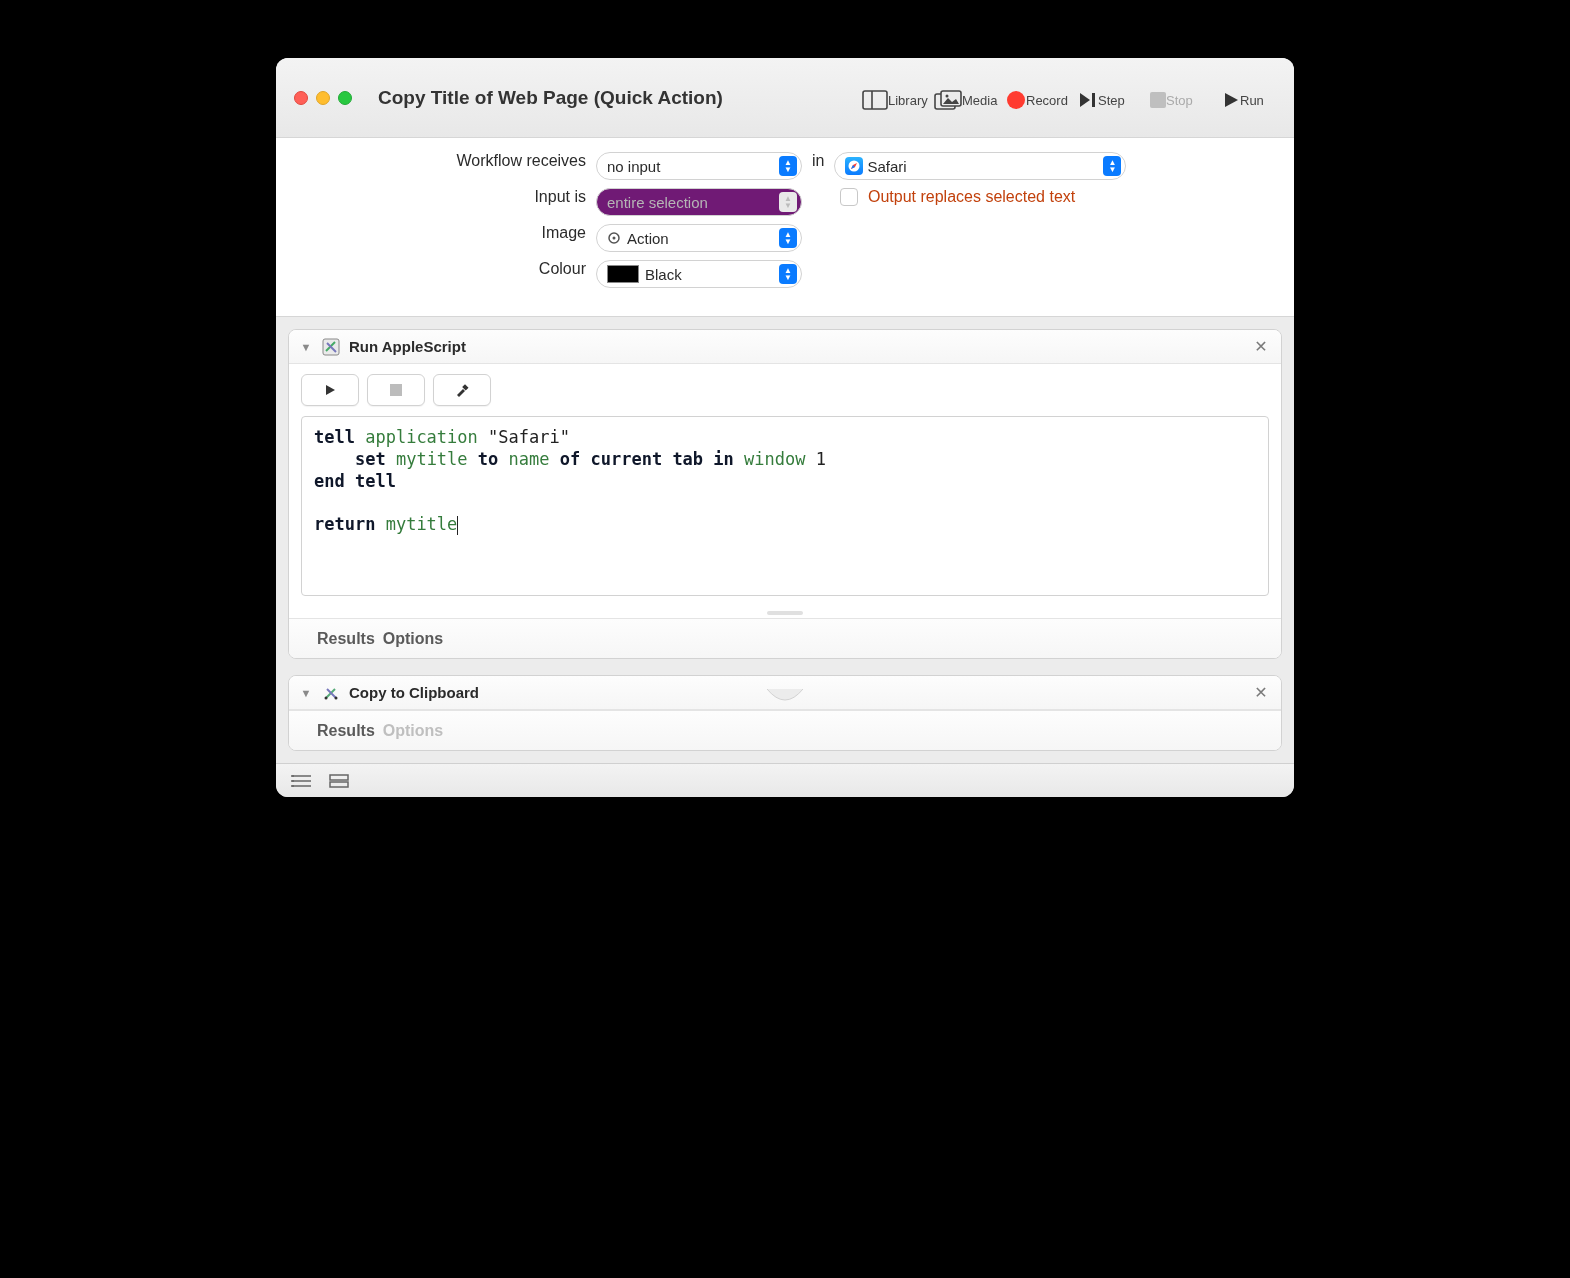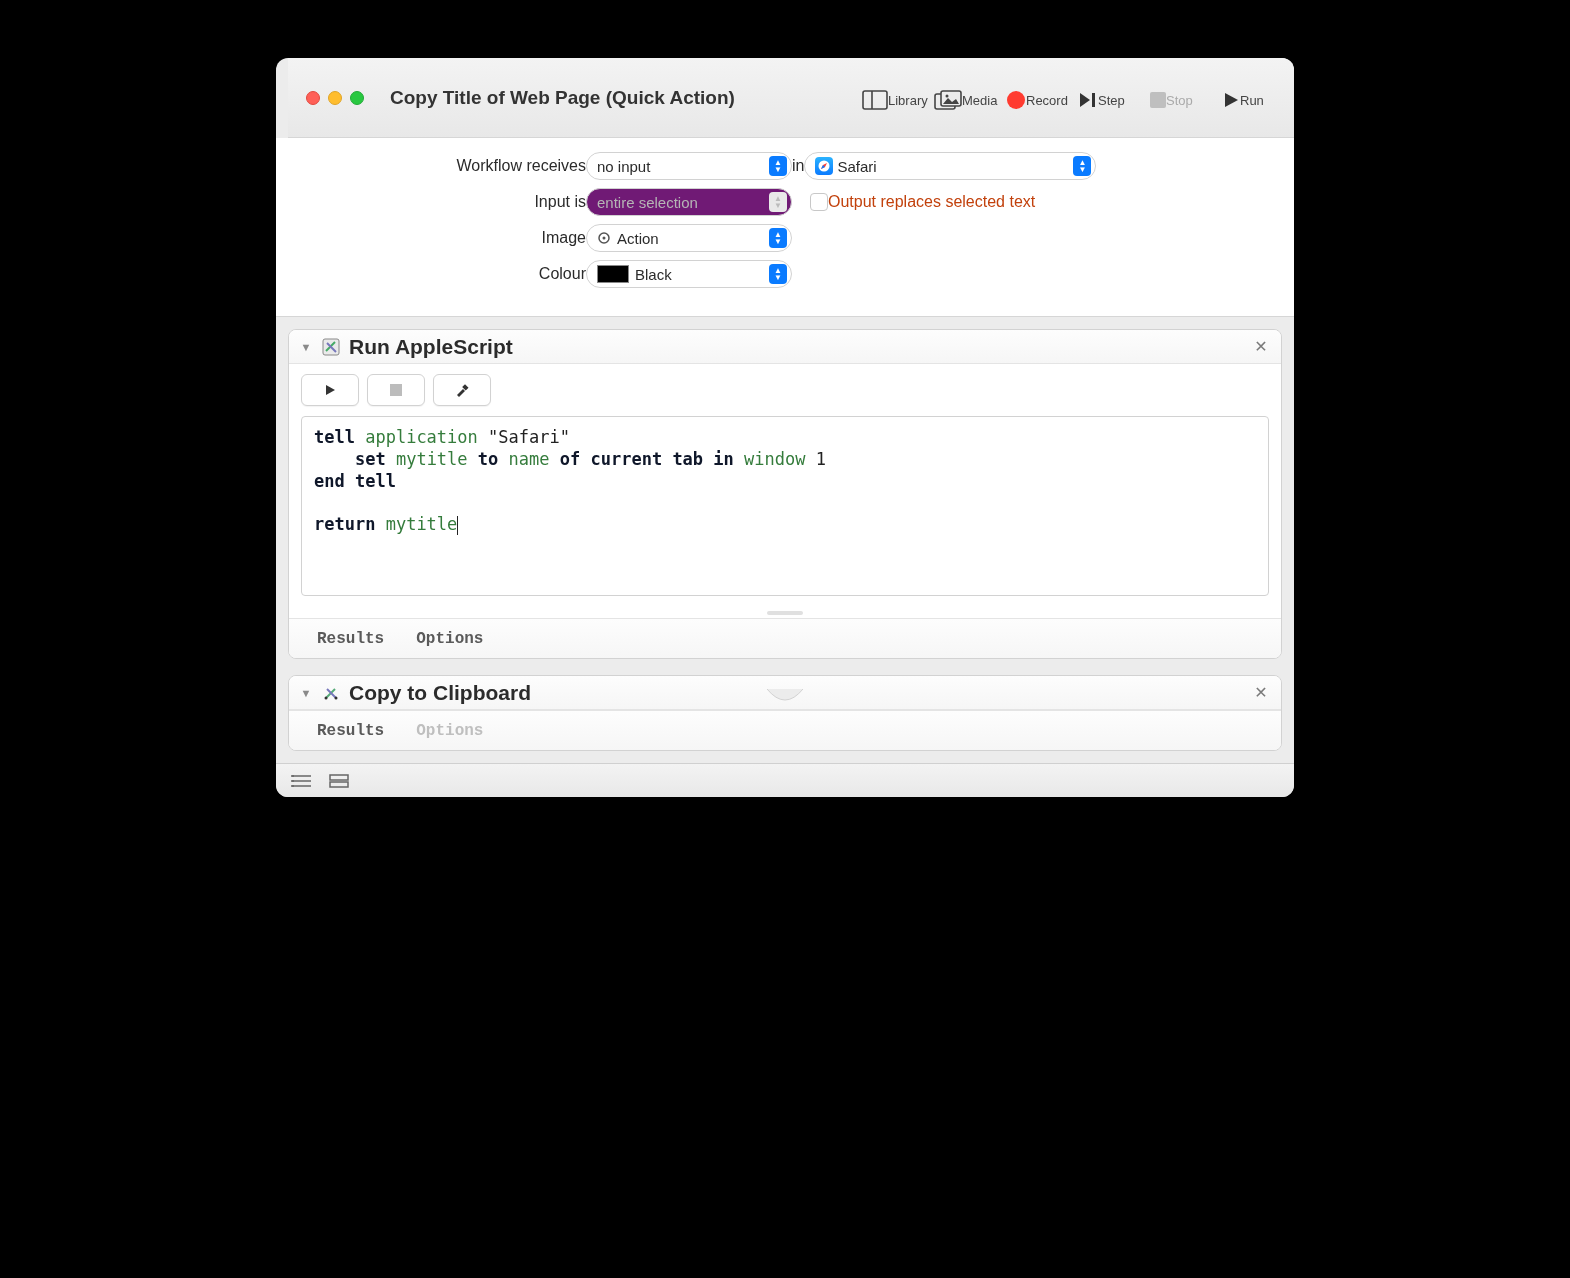--- a/index.html
+++ b/index.html
@@ -24,21 +24,20 @@
   }
   
   .titlebar {
     height: 80px;
     background: linear-gradient(#f3f3f3,#e8e8e8);
     border-bottom: 1px solid #d6d6d6;
     display: flex;
     align-items: center;
     padding: 0 18px 0 18px;
     gap: 10px;
-    margin-left: 12px;
   }
   .traffic { display:flex; gap:8px; }
   .tl { width:14px; height:14px; border-radius:50%; }
   .tl.red { background:#ff5f57; border:0.5px solid #e1493f;}
   .tl.yellow { background:#ffbd2e; border:0.5px solid #e0a528;}
   .tl.green { background:#28c840; border:0.5px solid #23aa38;}
   .win-title {
     font-size: 19px;
     font-weight: 700;
     color: #333;
@@ -70,22 +69,23 @@
   }
   .tbtn .tlabel { margin-top: 2px; }
   
   .settings {
     background:#fff;
     padding: 14px 20px 20px;
     border-bottom:1px solid #d6d6d6;
   }
   .srow {
     display:flex;
-    align-items:center;
+    align-items:flex-start;
     margin-bottom: 8px;
+    gap: 10px;
   }
   .slabel {
     width: 290px;
     text-align:right;
     font-size: 16px;
     color:#2b2b2b;
   }
   .select {
     height: 28px;
     background:#fff;
@@ -153,21 +153,21 @@
     border-bottom:1px solid #e4e4e4;
     background:linear-gradient(#fdfdfd,#f6f6f6);
   }
   .disclosure {
     color:#8a8a8a;
     font-size:11px;
     cursor:pointer;
     width:14px;text-align:center;
   }
   .aicon { width:20px;height:20px; display:flex;align-items:center;justify-content:center;}
-  .atitle { font-size:21px; font-weight:700; color:#2b2b2b;text-align:center;}
+  .atitle { font-size:15px; font-weight:700; color:#2b2b2b;text-align:center;}
   .aclose { margin-left:auto; color:#7a7a7a; font-size:16px; cursor:pointer; width:20px;text-align:center;}
   .script-toolbar {
     display:flex; gap:8px; padding:10px 12px 0 12px;
   }
   .sbtn {
     width:58px;height:32px;background:#fff;border:1px solid #d2d2d2;border-radius:6px;
     display:flex;align-items:center;justify-content:center;cursor:pointer;
     box-shadow:0 1px 1px rgba(0,0,0,0.05);
   }
   .code-box {
@@ -185,24 +185,23 @@
   }
   .code-box .kw { font-weight:700; color:#0f172a;}
   .code-box .id { color:#357c3c;}
   .code-box .str { color:#222;}
   .code-box .caret {
     display:inline-block;width:1px;height:19px;background:#222;vertical-align:middle;
   }
   .handle { height:10px; display:flex;align-items:center;justify-content:center;}
   .handle .dot { width:36px;height:4px;background:#e0e0e0;border-radius:2px;}
   .action-footer {
-    height:40px; display:flex; align-items:center; gap:32px;
+    height:40px; display:flex; align-items:center; gap:8px;
     padding:0 28px; border-top:1px solid #e4e4e4;
     background:linear-gradient(#fdfdfd,#f6f6f6);
-    font-family:Liberation Mono, monospace;
   }
   .ftab { font-size:16px; font-weight:600; color:#5a5a5a; cursor:pointer;}
   .ftab.disabled { color:#bfbfbf;}
   .connector {
     position:absolute;
     left:50%;
     transform:translateX(-50%);
     width:36px;height:18px;
     pointer-events:none;
   }

